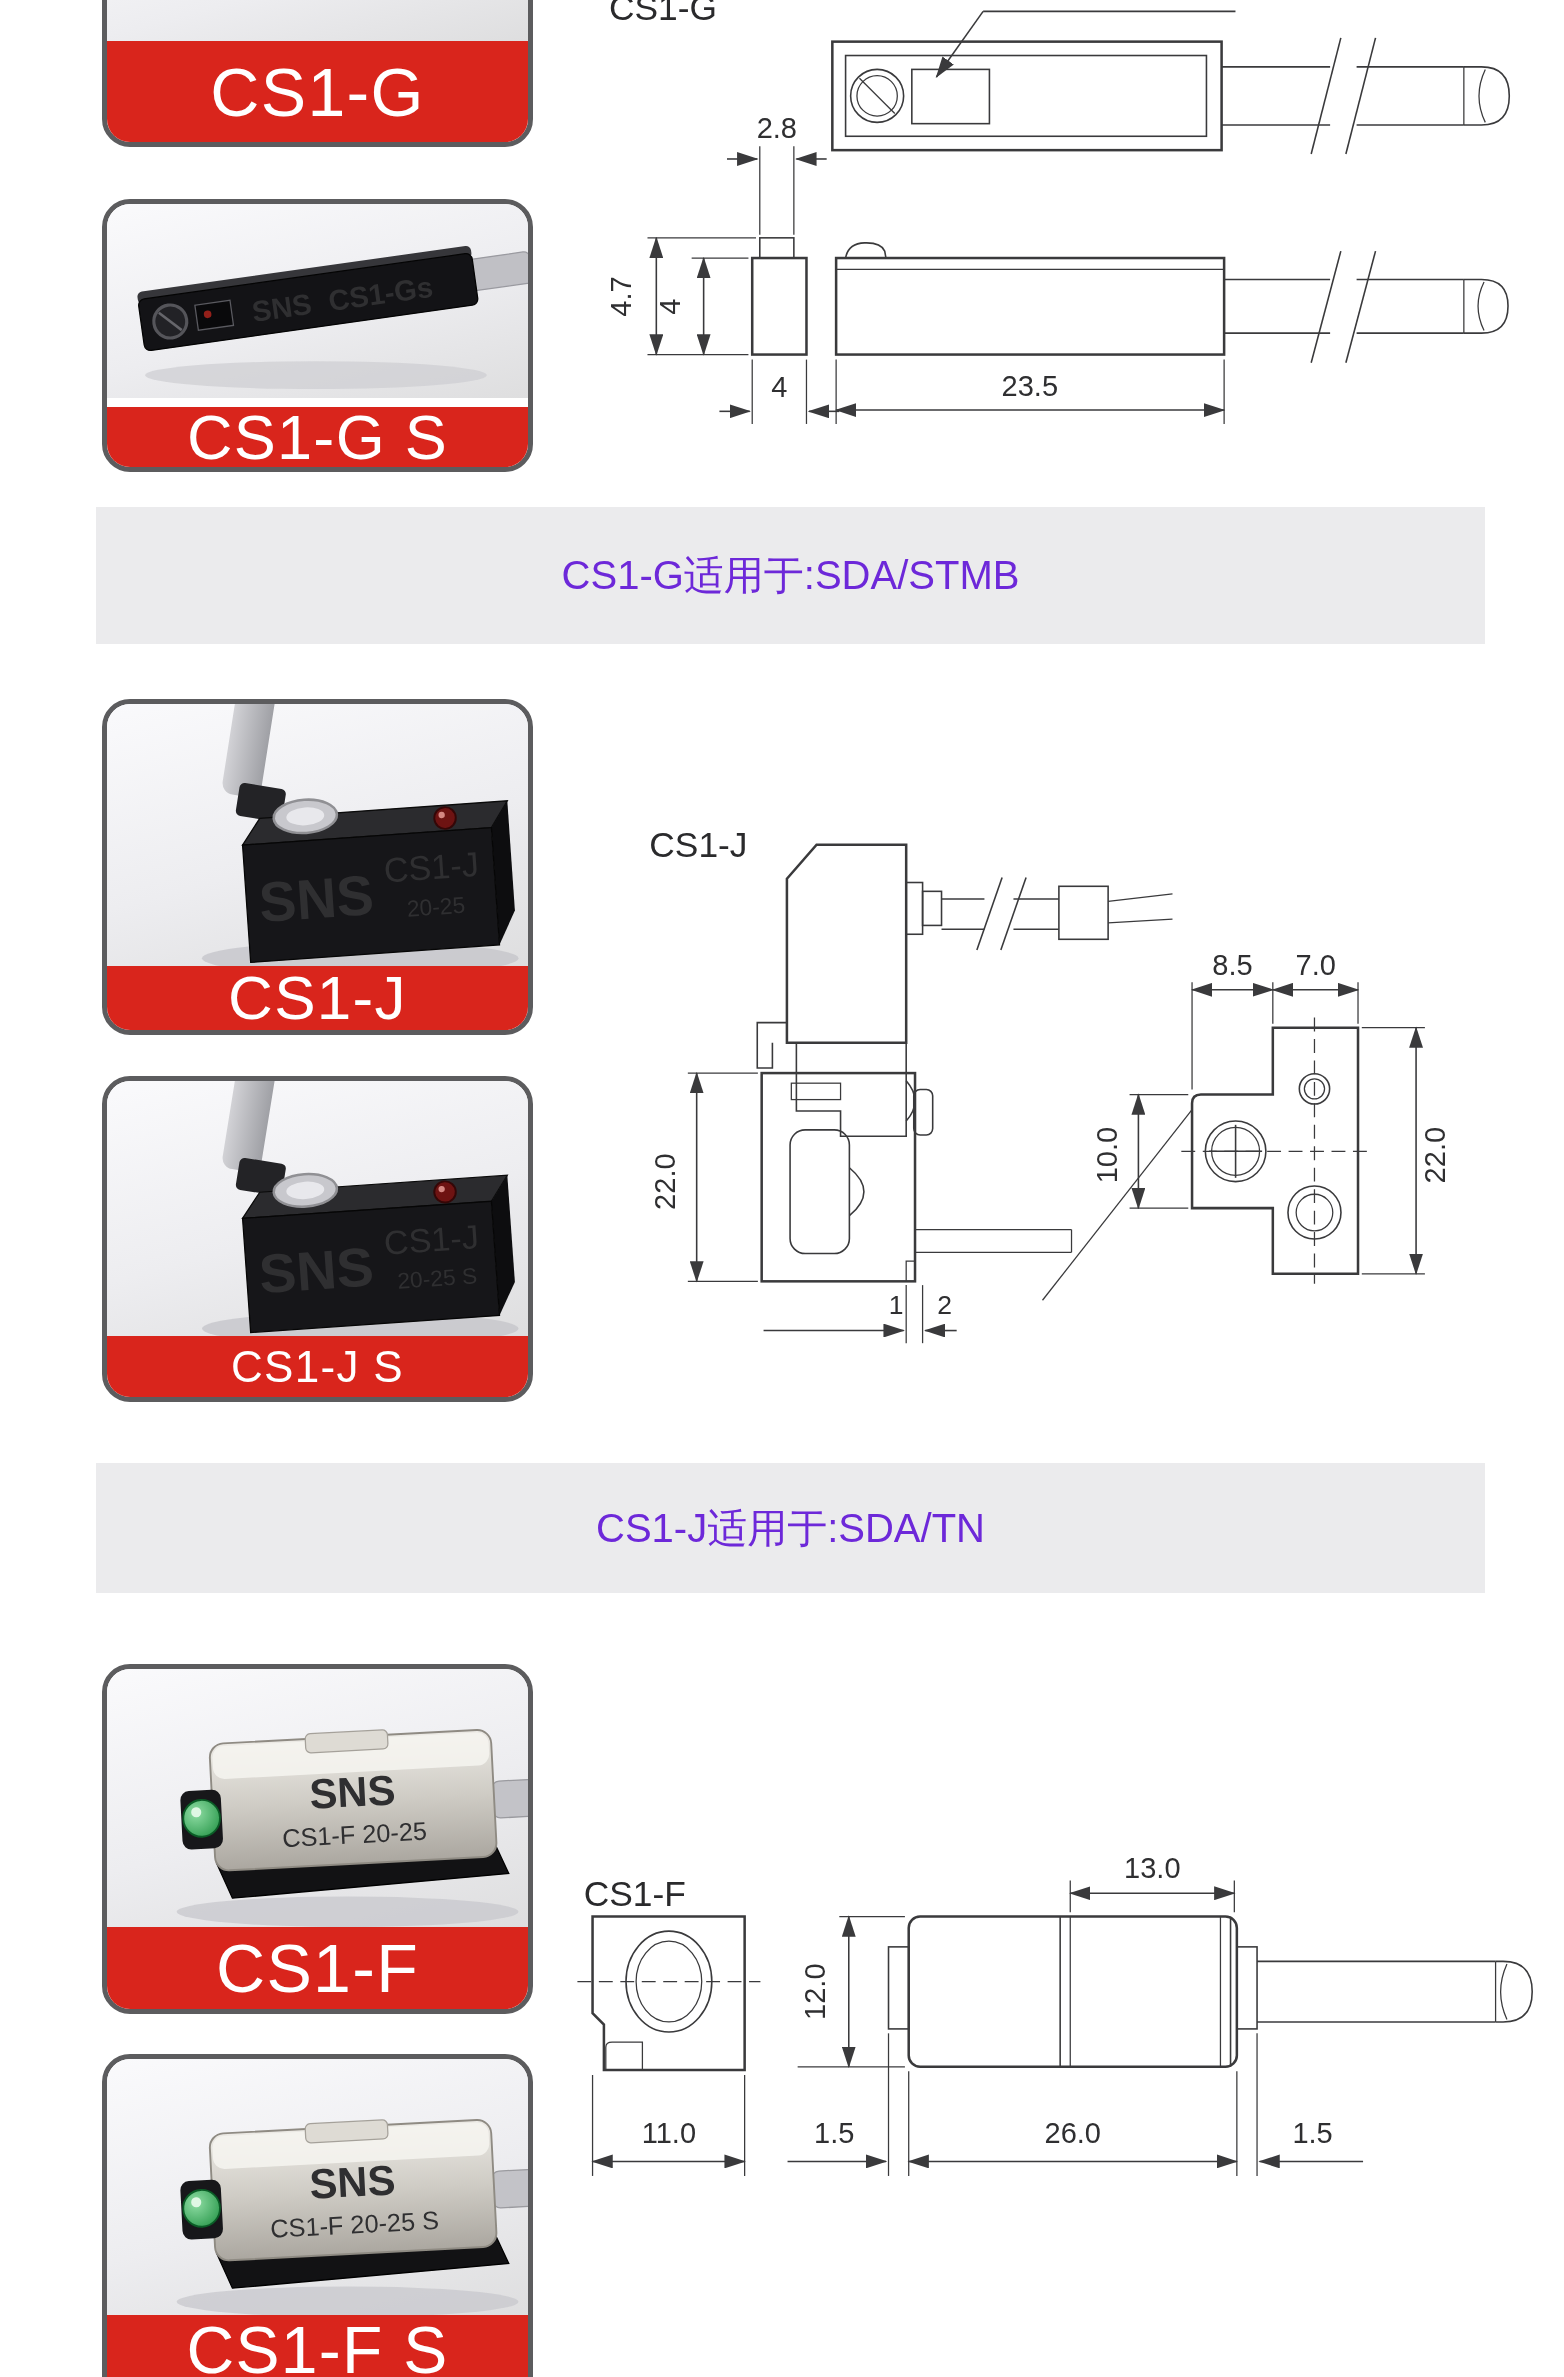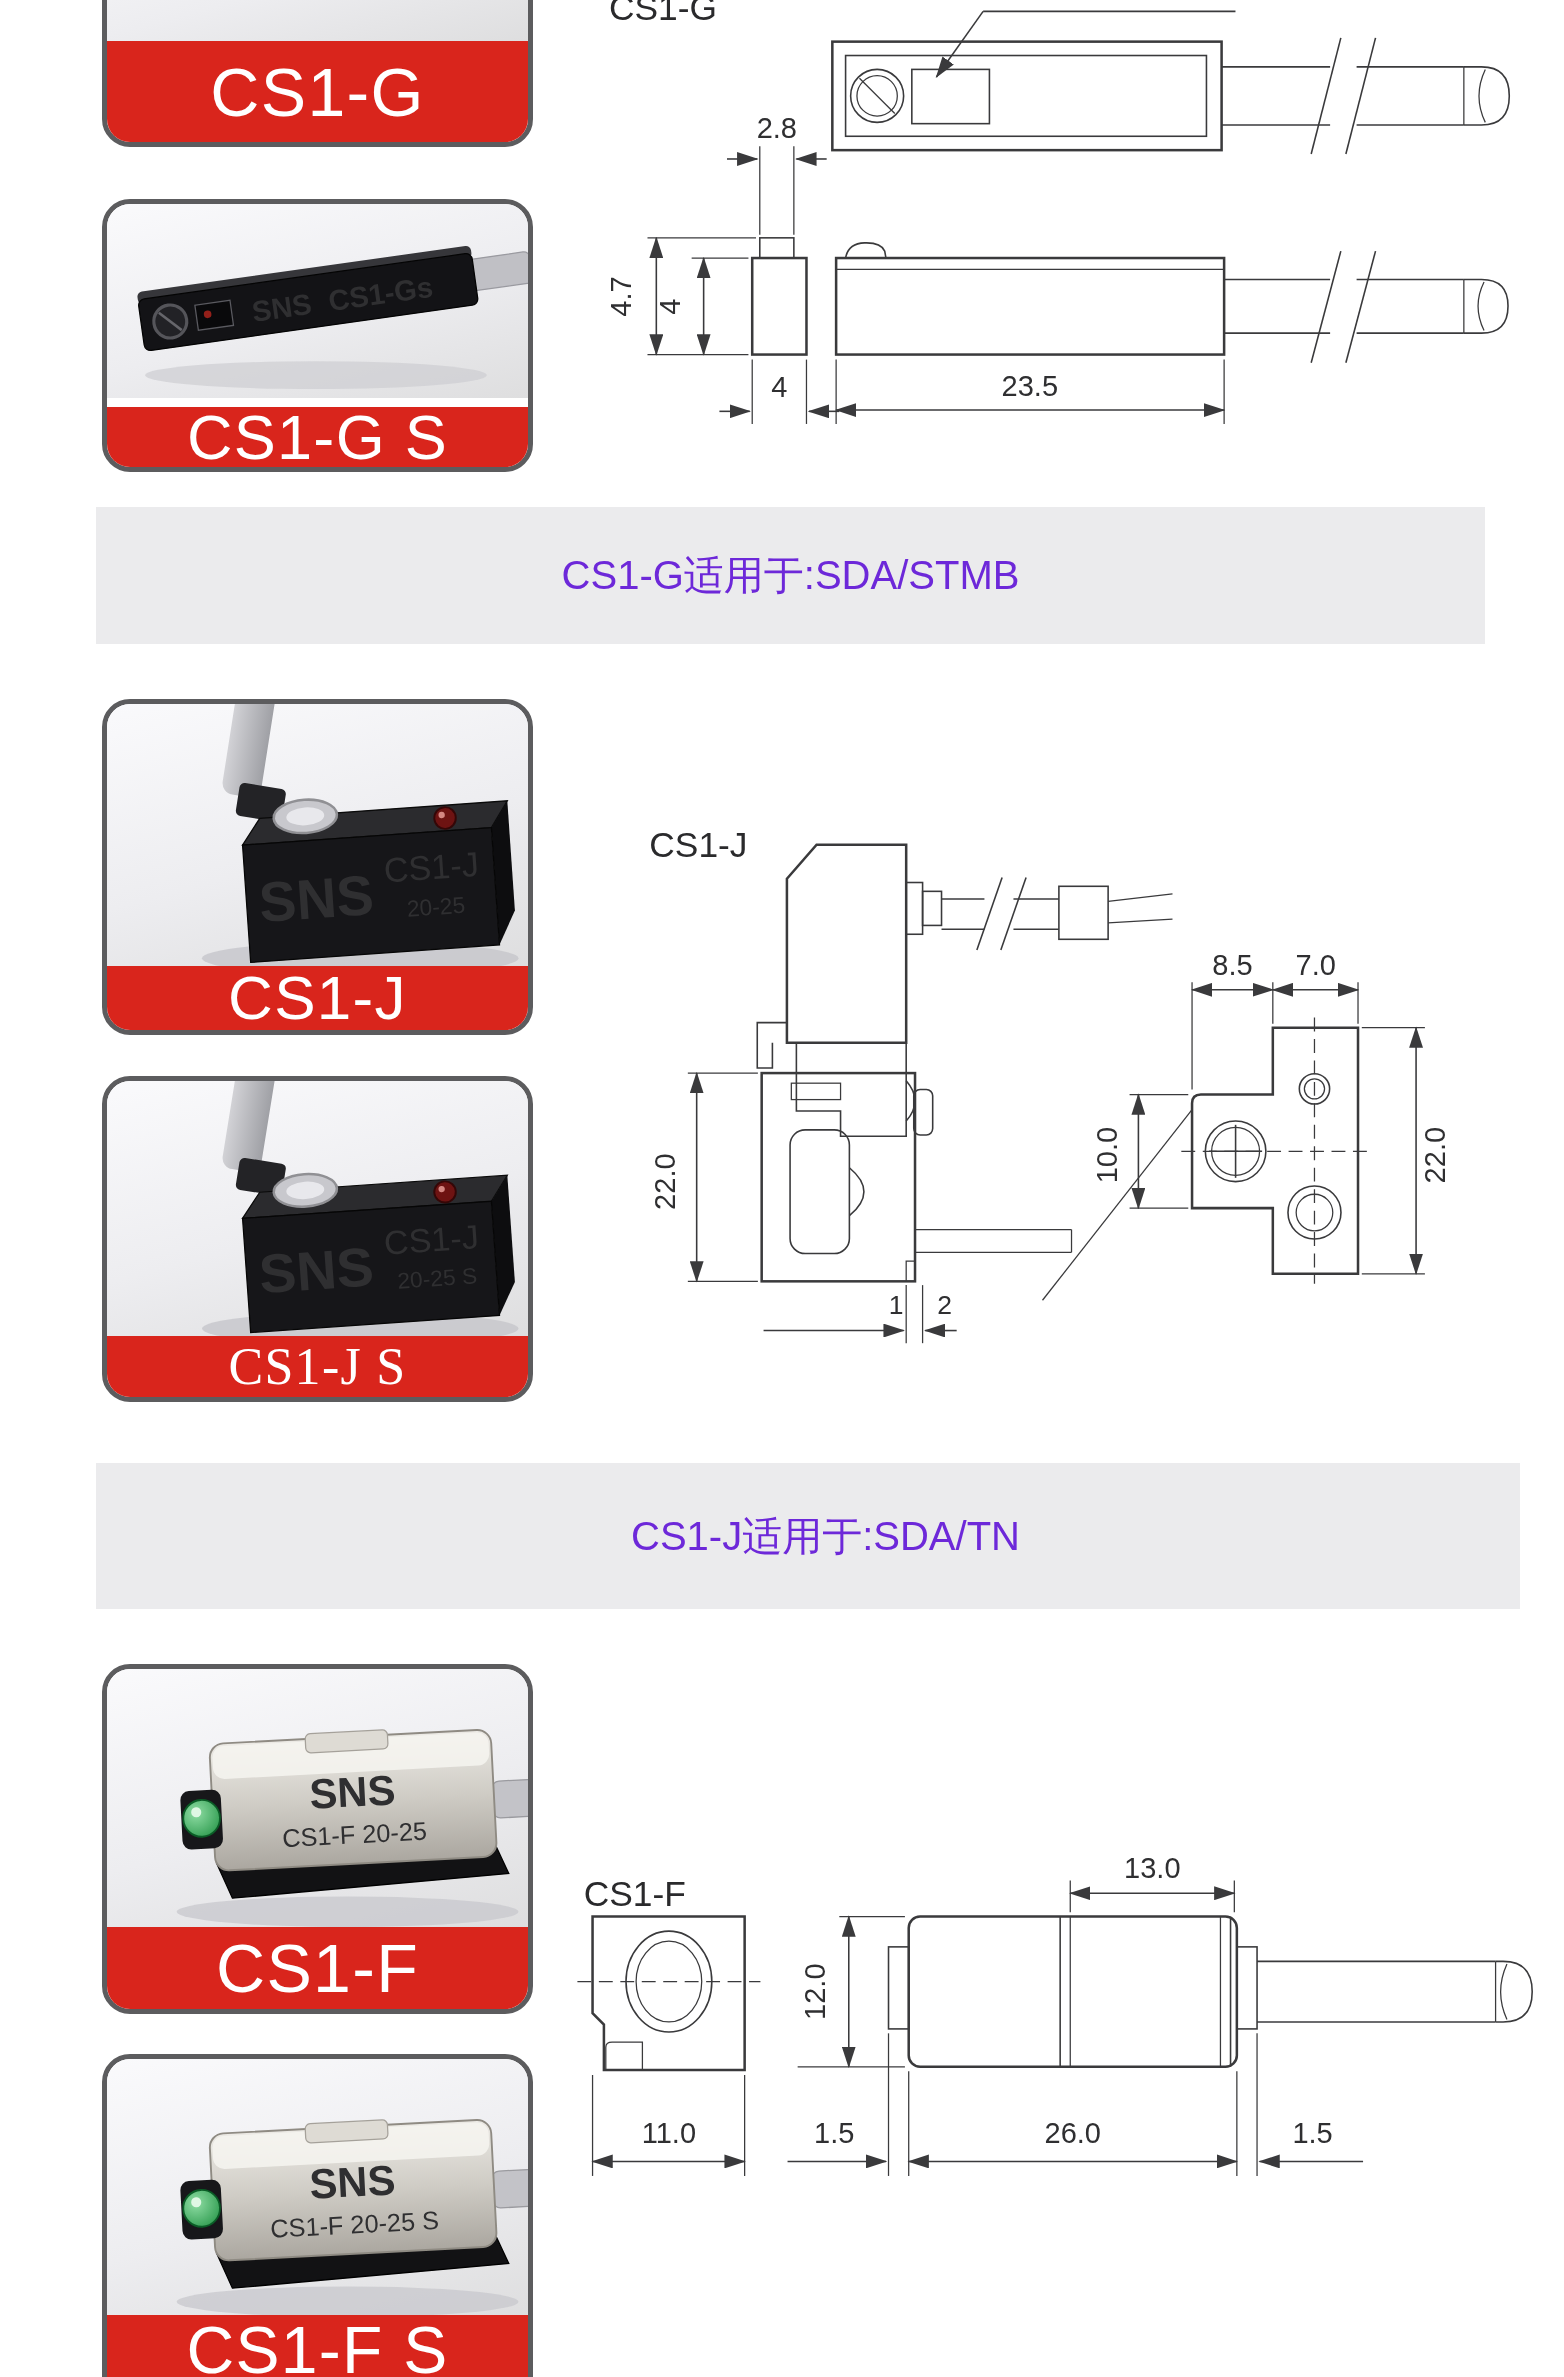--- a/index.html
+++ b/index.html
@@ -111,21 +111,21 @@
           <ellipse cx="320" cy="170" rx="30" ry="14" fill="#e8e8ec"></ellipse>
           <circle cx="540" cy="188" r="17" fill="#6e1312" stroke="#340707" stroke-width="3"></circle>
           <circle cx="535" cy="183" r="5" fill="#e89c96" opacity="0.85"></circle>
           <text x="238" y="330" font-size="88" font-weight="bold" fill="#c8bb92">SNS</text>
           <text x="438" y="282" font-size="54" fill="#c8bb92">CS1-J</text>
           <text x="455" y="338" font-size="36" fill="#c8bb92">20-25 S</text>
         </g>
       </svg>
     </div>
     <div class="band" style="height:61px;">
-      <span style="font-size:52px;font-family:Liberation Serif, serif;">CS1-J S</span>
+      <span style="font-size:44px;">CS1-J S</span>
     </div>
   </div>
 
   <div class="card" style="top:1664px;height:350px;">
     <div class="photo" style="bottom:82px;">
       <svg viewBox="0 0 665 406" preserveAspectRatio="none">
         <defs>
           <linearGradient id="metF5" x1="0" y1="0" x2="0" y2="1">
             <stop offset="0" stop-color="#eceae5"></stop>
               <stop offset="0.5" stop-color="#cfccc5"></stop>
@@ -413,18 +413,18 @@
 
       <line x1="1992" y1="3222" x2="1992" y2="3448" class="xt"></line>
       <line x1="2160" y1="3425" x2="1996" y2="3425" class="dl" marker-end="url(#arrF)"></line>
       <text x="2080" y="3396" class="dim" text-anchor="middle">1.5</text>
     </g>
   </svg>
 
   <div class="banner" style="top:507px;height:137px;">
     <span>CS1-G适用于:SDA/STMB</span>
   </div>
-  <div class="banner" style="top:1463px;height:146px;padding-left:35px;">
+  <div class="banner" style="top:1463px;height:130px;">
     <span>CS1-J适用于:SDA/TN</span>
   </div>
 
 </div>
 
 
 </body></html>

